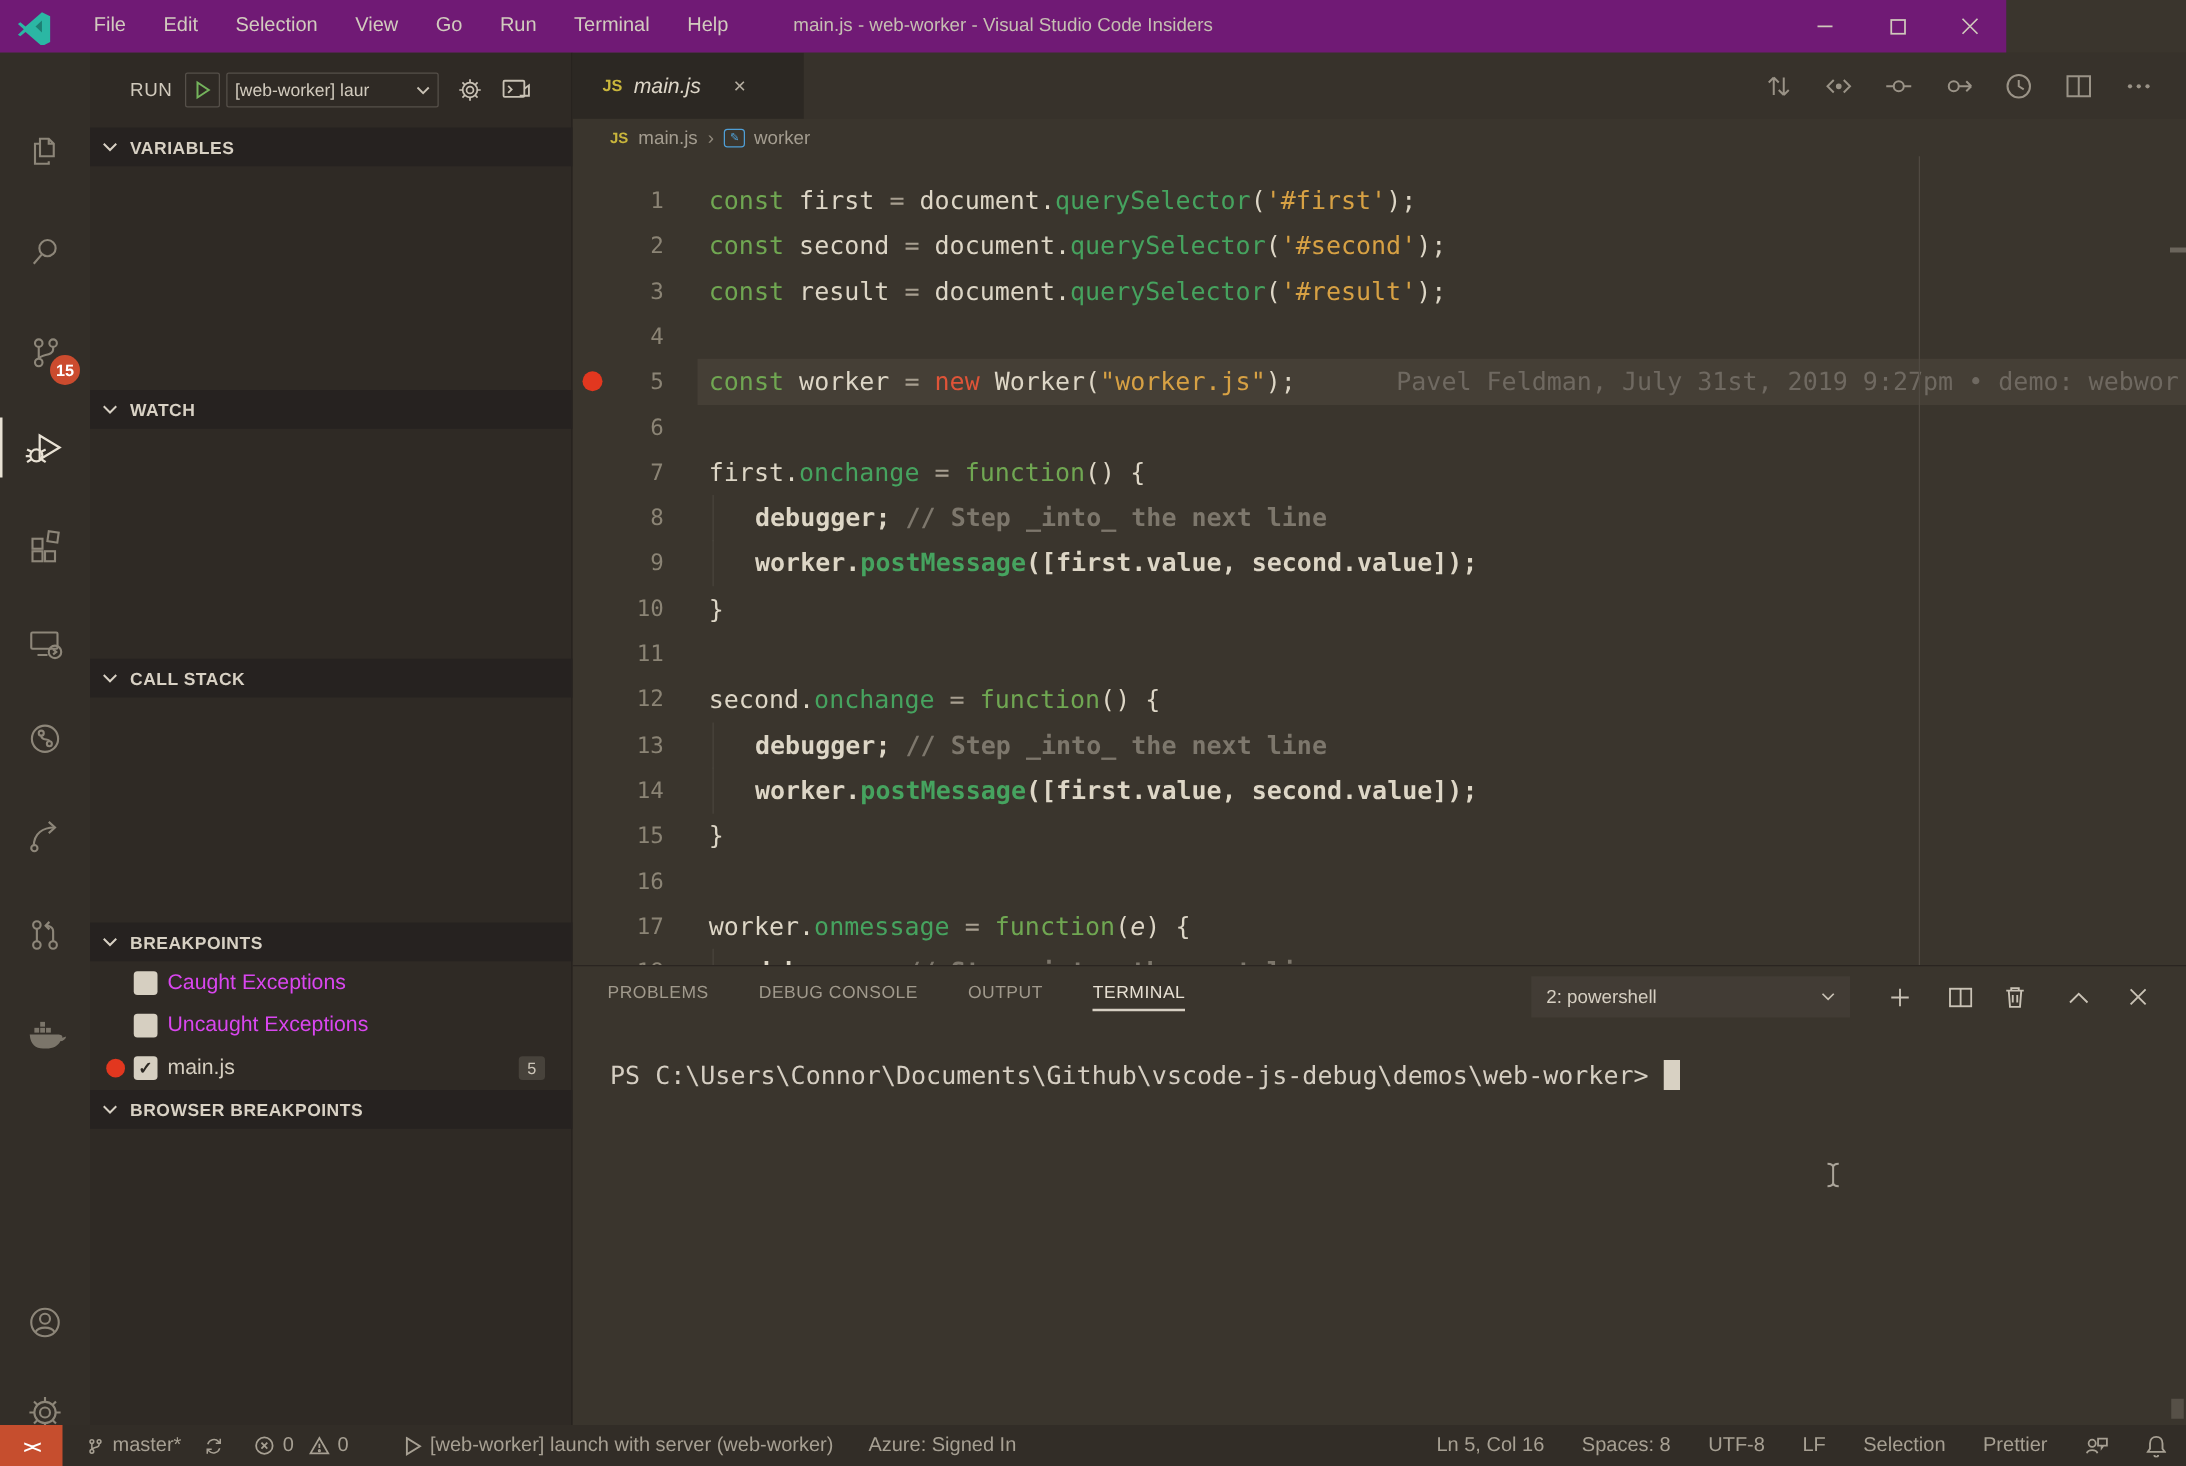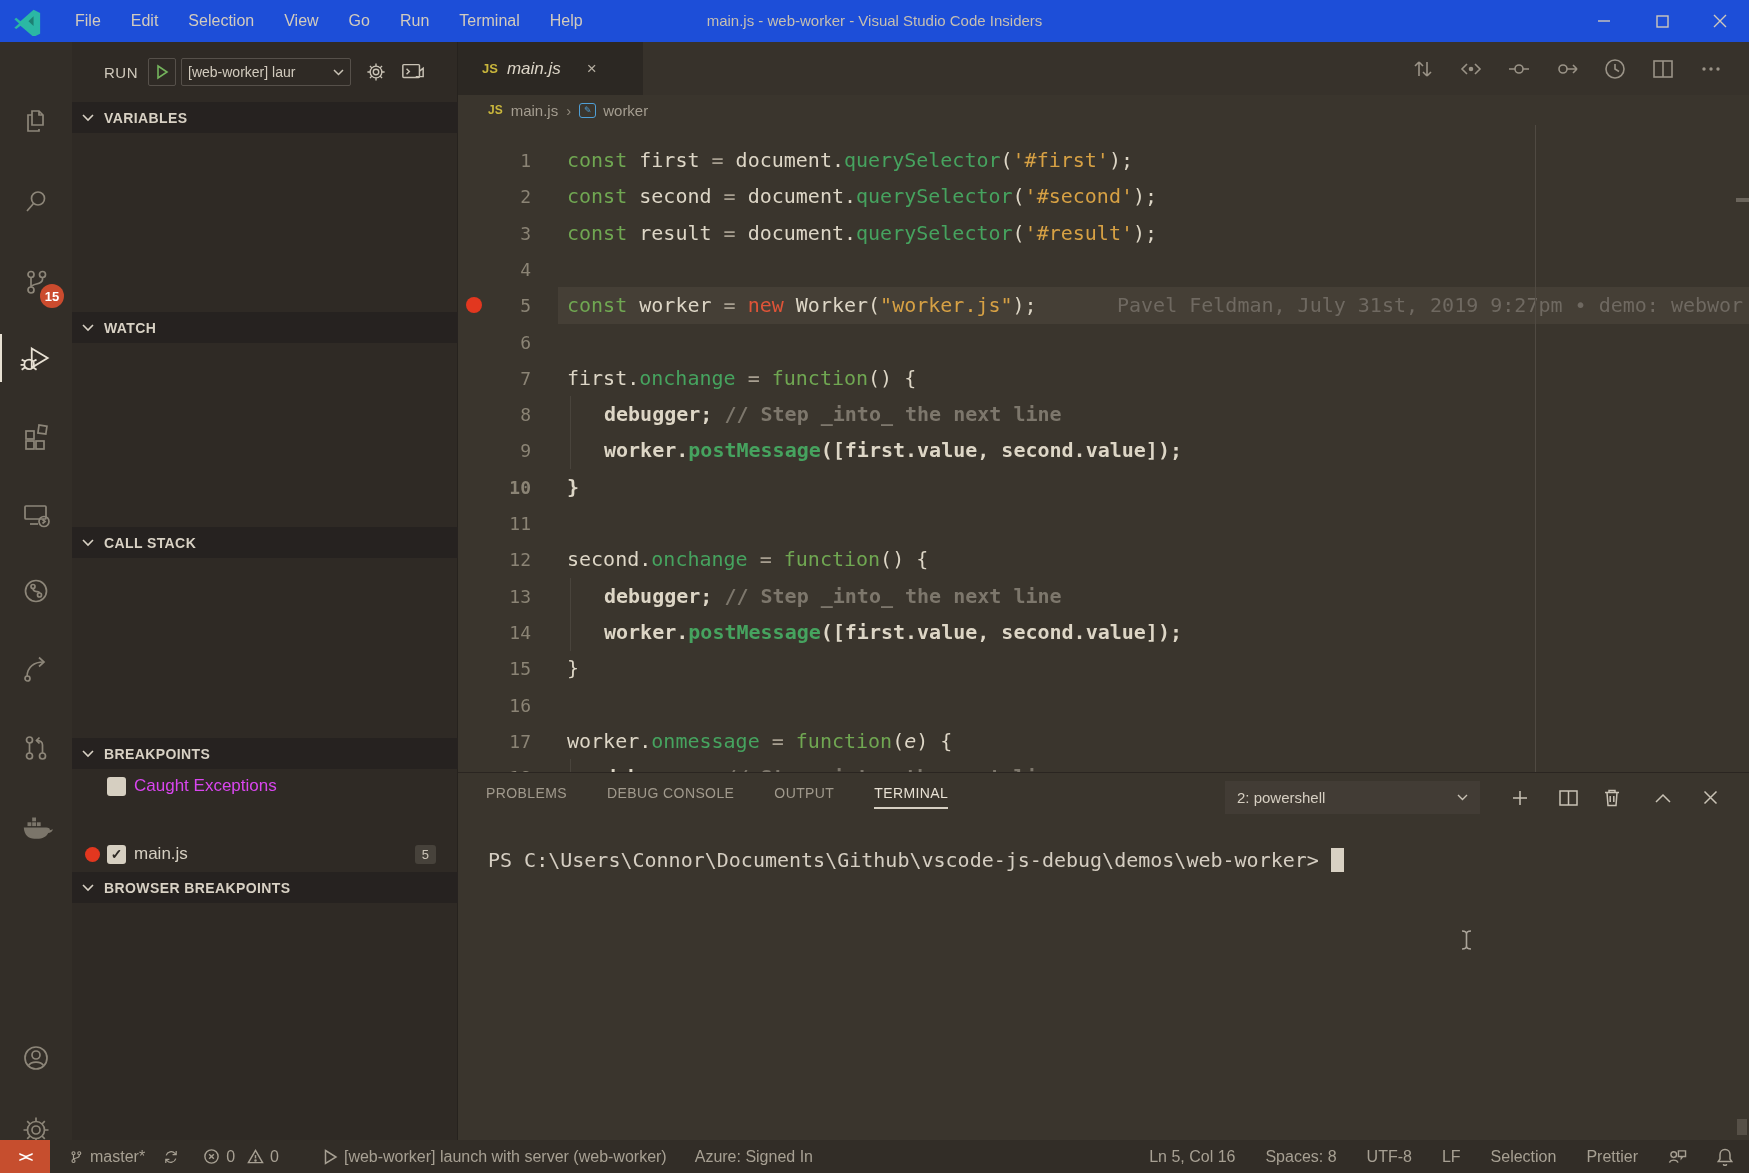--- a/index.html
+++ b/index.html
@@ -1,21 +1,21 @@
 <!DOCTYPE html>
 <html><head>
 <meta charset="utf-8">
 <style>
   * { margin:0; padding:0; box-sizing:border-box; }
   html,body { width:1749px; height:1173px; overflow:hidden; background:#3a352d;
     font-family:"Liberation Sans", sans-serif; }
 
   
-  #titlebar { position:absolute; left:0; top:0; width:1749px; height:42px;
-    background:#1d4ed8; display:flex; align-items:center; z-index:30; }
+  #titlebar { position:absolute; left:0; top:0; width:1605px; height:42px;
+    background:#701a75; display:flex; align-items:center; z-index:30; }
   #logo { width:30px; height:30px; margin-left:12px; flex:0 0 auto; }
   #menubar { display:flex; margin-left:18px; }
   .menu-item { color:#d2cbbe; font-size:16px; padding:0 15px; line-height:42px; cursor:default; }
   #win-title { position:absolute; left:0; right:0; text-align:center; color:#c6bfb2;
     font-size:15px; line-height:42px; pointer-events:none; }
   .win-ctrls { position:absolute; right:0; top:0; height:42px; display:flex; }
   .win-btn { width:58px; height:42px; display:flex; align-items:center; justify-content:center;
     color:#cfc8bb; font-size:16px; }
 
   
@@ -322,20 +322,24 @@
         <svg width="12" height="8" viewBox="0 0 12 8">
           <path d="M1 1 L6 6 L11 1" fill="none" stroke="#d8d1c4" stroke-width="1.6"></path>
         </svg>
       </span>
     <span>BREAKPOINTS</span>
   </div>
 
   <div class="bp-row" style="top:727px">
     <span class="cb"></span>
     <span class="bp-label">Caught Exceptions</span>
+  </div>
+  <div class="bp-row" style="top:761px">
+    <span class="cb"></span>
+    <span class="bp-label">Uncaught Exceptions</span>
   </div>
   <div class="bp-row" style="top:795px">
     <span class="bp-dot-side"></span>
     <span class="cb">✓</span>
     <span class="bp-label" style="color:#d6cfc1">main.js</span>
     <span class="bp-count">5</span>
   </div>
 
   <div class="band" style="top:830px">
     <span class="chev">
@@ -441,21 +445,21 @@
       <div class="code-line" style="top: 254.1px;">
         <span class="ln">8</span>
         <div class="ind-guide"></div>
         <span class="ct indented"><span class="tk-d">debugger;</span><span class="tk-c"> // Step _into_ the next line</span></span>
       </div>
       <div class="code-line" style="top: 290.4px;">
         <span class="ln">9</span>
         <div class="ind-guide"></div>
         <span class="ct indented"><span class="tk-d">worker.</span><span class="tk-m">postMessage</span><span class="tk-d">([first.value, second.value]);</span></span>
       </div>
-      <div class="code-line" style="top: 326.7px; font-weight: bold;">
+      <div class="code-line" style="top: 326.7px;">
         <span class="ln">10</span>
         <span class="ct"><span class="tk-d">}</span></span>
       </div>
       <div class="code-line" style="top: 363px;">
         <span class="ln">11</span>
         <span class="ct"></span>
       </div>
       <div class="code-line" style="top: 399.3px;">
         <span class="ln">12</span>
         <span class="ct"><span class="tk-d">second.</span><span class="tk-m">onchange</span><span class="tk-d"> </span><span class="tk-op">=</span><span class="tk-d"> </span><span class="tk-kw">function</span><span class="tk-d">() {</span></span>

